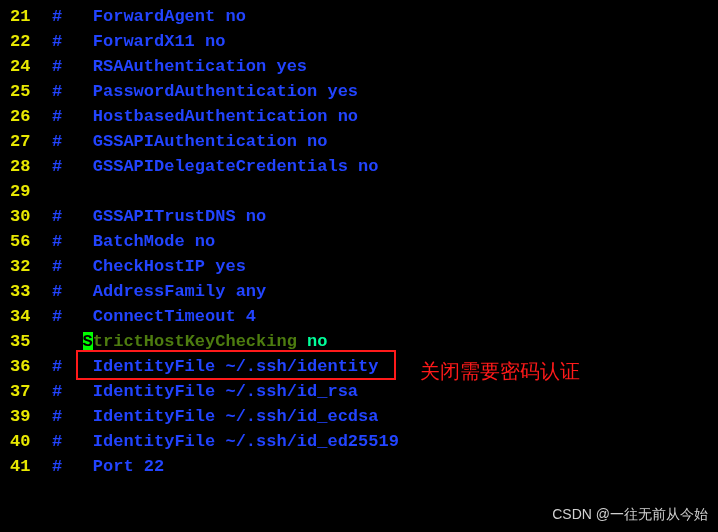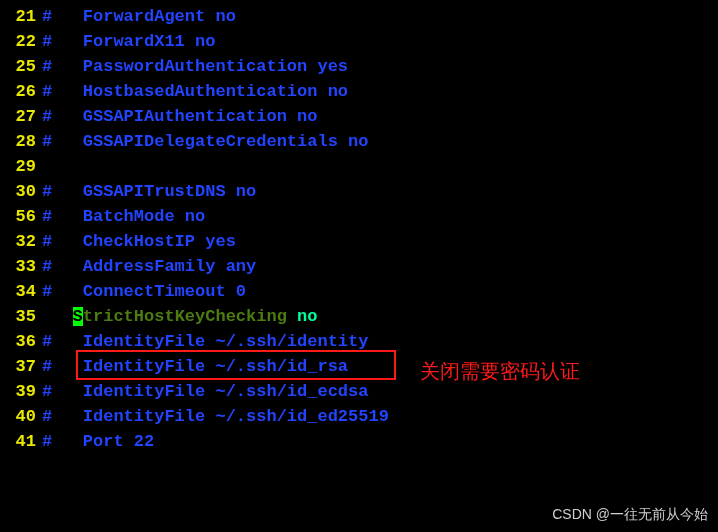--- a/index.html
+++ b/index.html
@@ -16,25 +16,26 @@
       padding-top: 4px;
     }
     .line {
       display: flex;
       height: 25px;
       line-height: 25px;
       position: relative;
     }
     .lineno {
       width: 42px;
-      text-align: right;
+      text-align: left;
       color: #e8e800;
       font-weight: bold;
       padding-right: 6px;
       flex-shrink: 0;
+      margin-left: 10px;
     }
     .txt {
       color: #2244ff;
       font-weight: bold;
       white-space: pre;
     }
     .cursor-char {
       background: #00ff00;
       color: #000;
     }
@@ -81,20 +82,24 @@
 <div class="editor">
     <div class="line">
       <span class="lineno">21</span>
       <span class="txt">#   ForwardAgent no</span>
     </div>
     <div class="line">
       <span class="lineno">22</span>
       <span class="txt">#   ForwardX11 no</span>
     </div>
     <div class="line">
+      <span class="lineno">24</span>
+      <span class="txt">#   RSAAuthentication yes</span>
+    </div>
+    <div class="line">
       <span class="lineno">25</span>
       <span class="txt">#   PasswordAuthentication yes</span>
     </div>
     <div class="line">
       <span class="lineno">26</span>
       <span class="txt">#   HostbasedAuthentication no</span>
     </div>
     <div class="line">
       <span class="lineno">27</span>
       <span class="txt">#   GSSAPIAuthentication no</span>
@@ -117,21 +122,21 @@
     <div class="line">
       <span class="lineno">32</span>
       <span class="txt">#   CheckHostIP yes</span>
     </div>
     <div class="line">
       <span class="lineno">33</span>
       <span class="txt">#   AddressFamily any</span>
     </div>
     <div class="line">
       <span class="lineno">34</span>
-      <span class="txt">#   ConnectTimeout 0</span>
+      <span class="txt">#   ConnectTimeout 4</span>
     </div>
     <div class="line">
       <span class="lineno">35</span>
       <span class="txt"><span>   </span><span class="cursor-char">S</span><span class="hl">trictHostKeyChecking</span><span class="hl2"> no</span></span>
     </div>
     <div class="line">
       <span class="lineno">36</span>
       <span class="txt">#   IdentityFile ~/.ssh/identity</span>
     </div>
     <div class="line">

